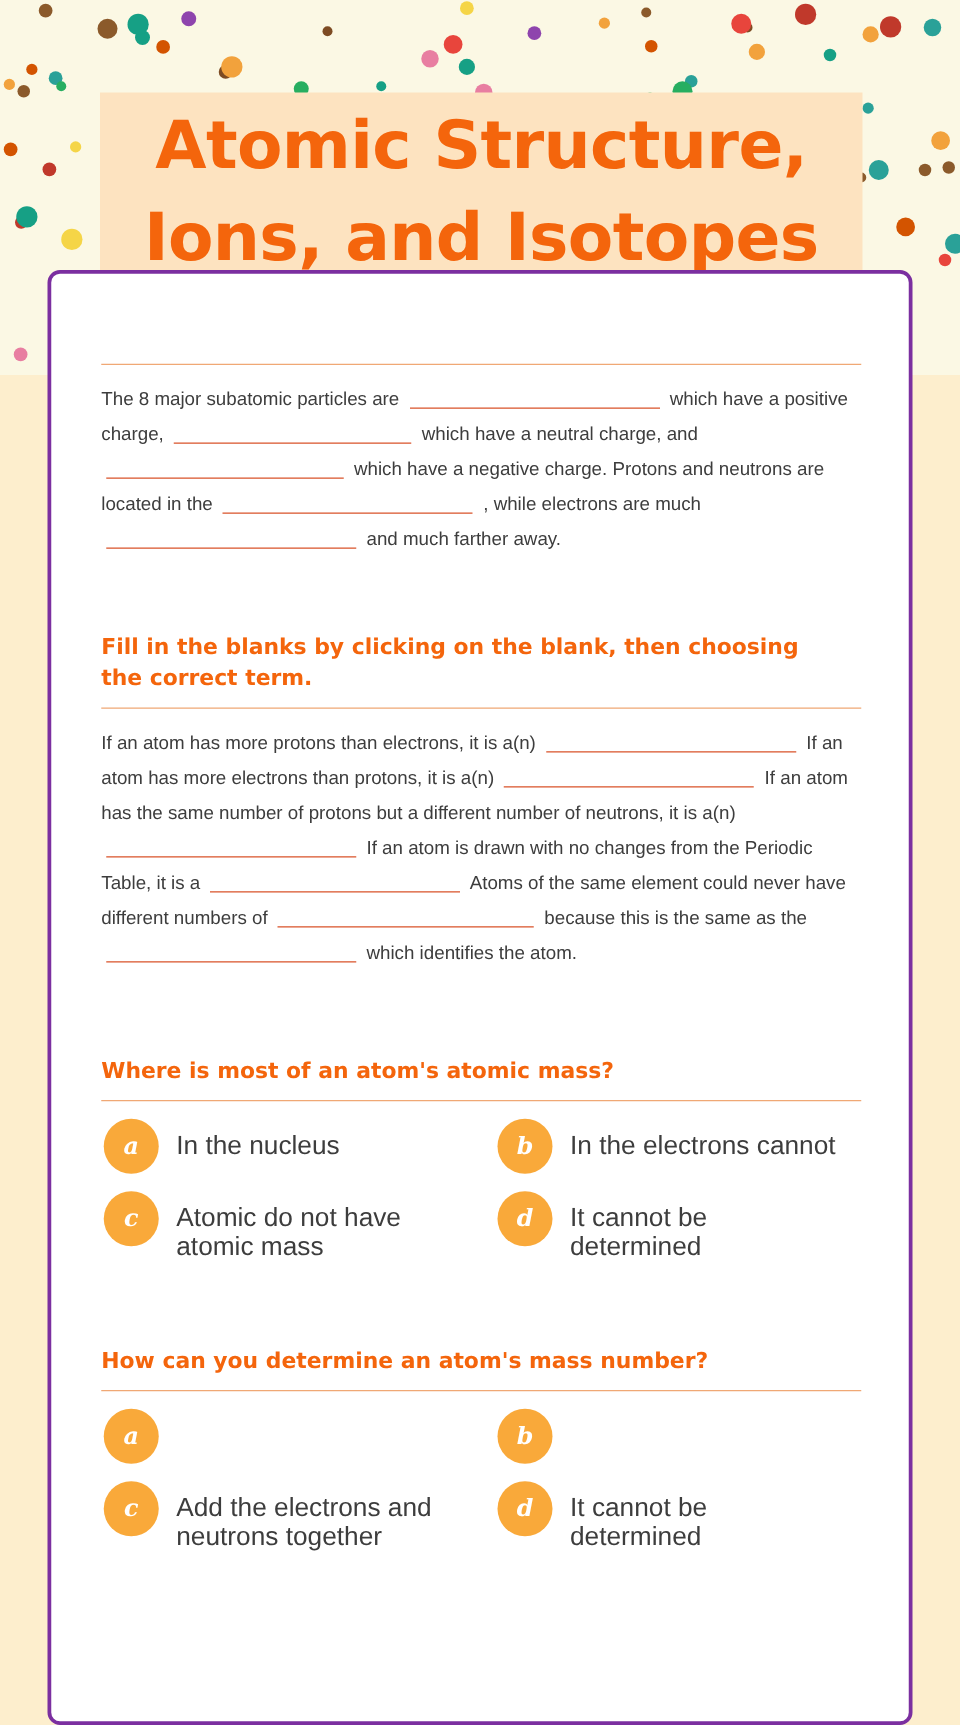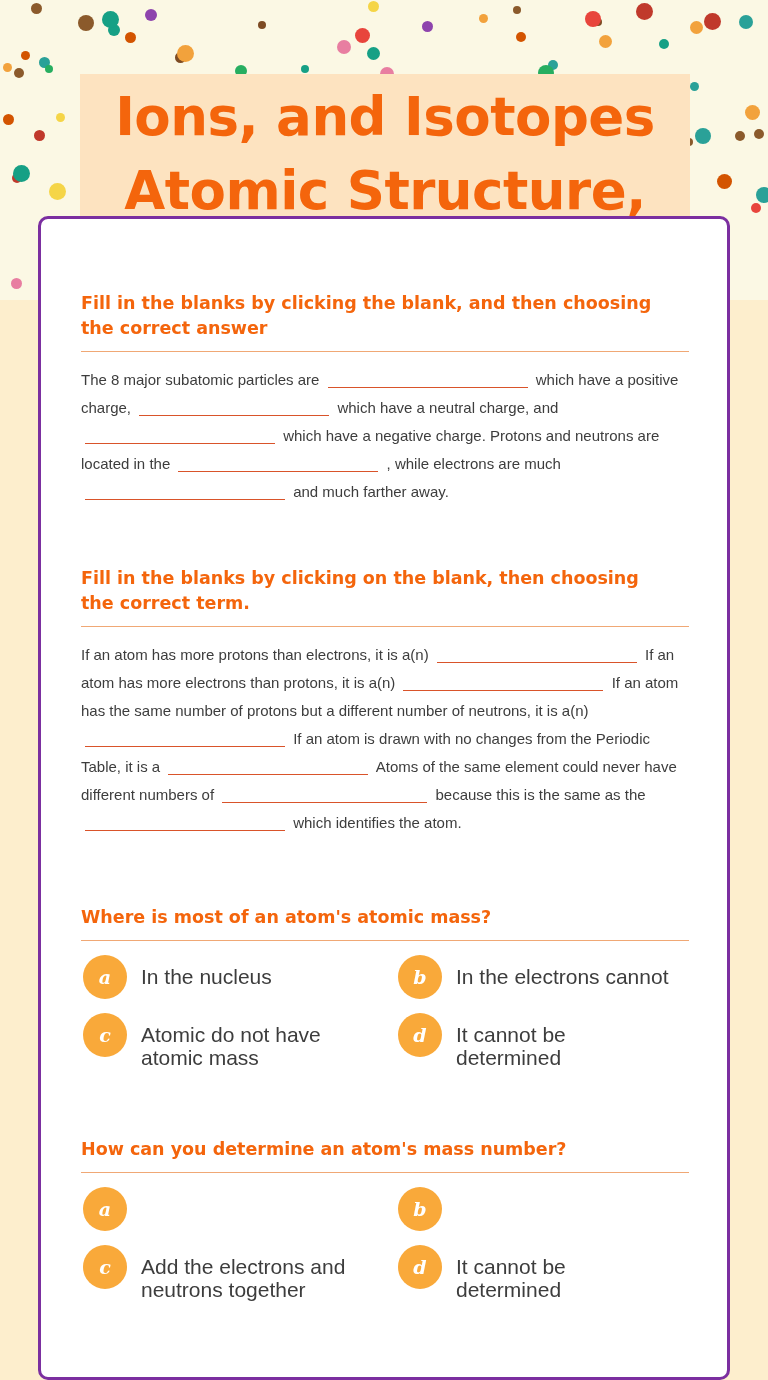--- a/index.html
+++ b/index.html
@@ -287,29 +287,28 @@
     <div class="dot" style="width: 14px; height: 14px; left: 412px; top: 281px; background: rgb(42, 161, 152);"></div>
     <div class="dot" style="width: 10px; height: 10px; left: 350px; top: 125px; background: rgb(232, 126, 161);"></div>
     <div class="dot" style="width: 9px; height: 9px; left: 264px; top: 145px; background: rgb(39, 174, 96);"></div>
     <div class="dot" style="width: 8px; height: 8px; left: 301px; top: 65px; background: rgb(22, 160, 133);"></div>
     <div class="dot" style="width: 17px; height: 17px; left: 636px; top: 3px; background: rgb(192, 57, 43);"></div>
     <div class="dot" style="width: 8px; height: 8px; left: 45px; top: 65px; background: rgb(39, 174, 96);"></div>
     <div class="dot" style="width: 13px; height: 13px; left: 225px; top: 183px; background: rgb(245, 213, 71);"></div>
   </div>
 
 <div id="title-banner">
+  <div class="title-line">Atomic Structure,</div>
   <div class="title-line">Ions, and Isotopes</div>
-  <div class="title-line">Atomic Structure,</div>
 </div>
 
 <div id="worksheet-card">
   <div class="card-inner">
 
     <div class="section">
-      <div class="section-heading">Fill in the blanks by clicking the blank, and then choosing the correct answer</div>
       <div class="heading-rule"></div>
       <div class="paragraph">
         <span>The 8 major subatomic particles are</span>
         <span class="blank"></span>
         <span>which have a positive charge,</span>
         <span class="blank w190"></span>
         <span>which have a neutral charge, and</span>
         <span class="blank w190"></span>
         <span>which have a negative charge. Protons and neutrons are located in the</span>
         <span class="blank"></span>

